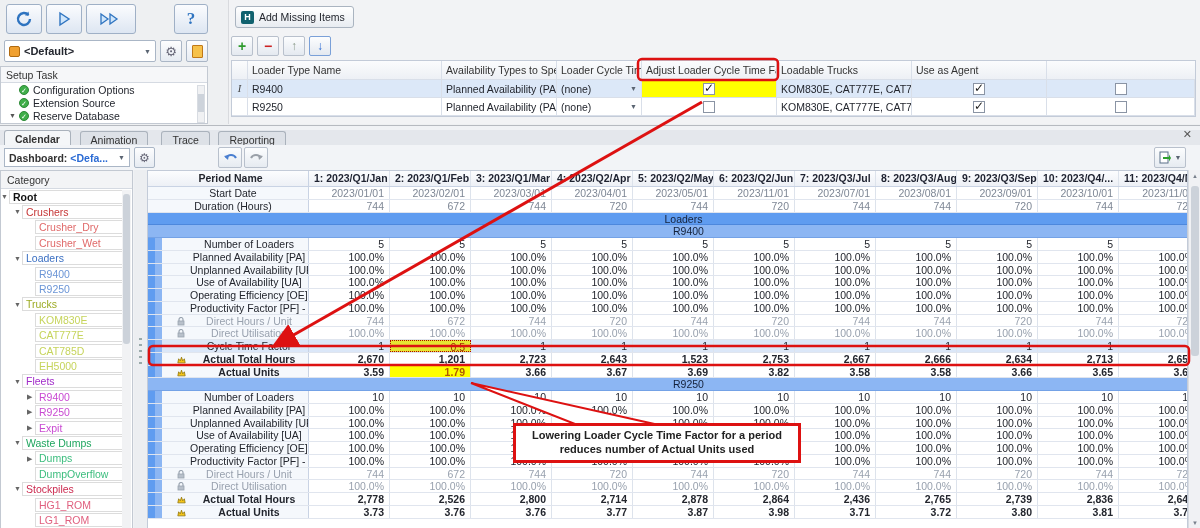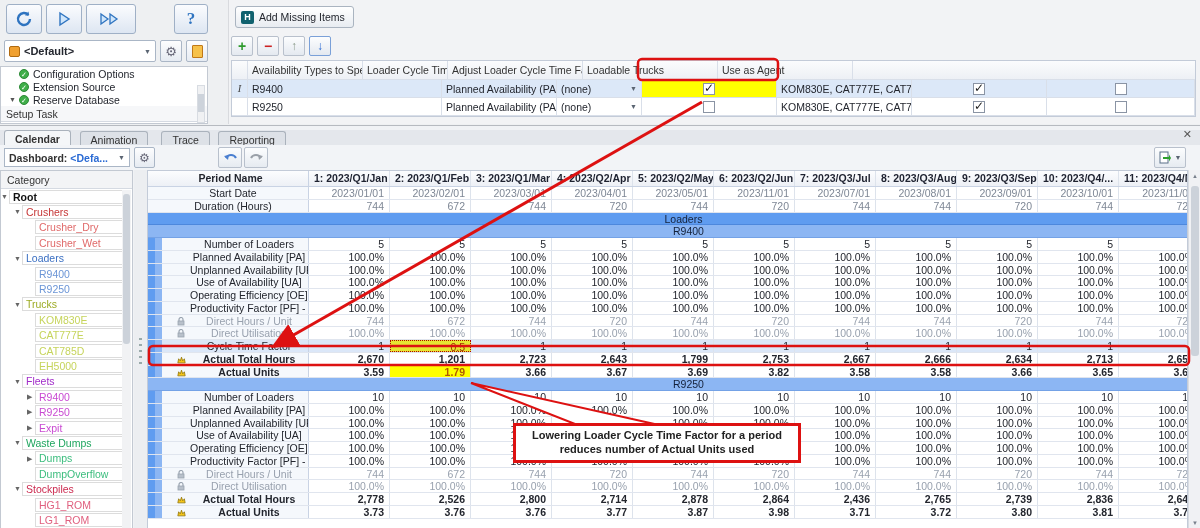--- a/index.html
+++ b/index.html
@@ -144,54 +144,55 @@
     <span class="caret">▼</span>
   </div>
   <div class="sq-btn" style="left:160px;">
     <span style="font-size:13px;color:#667;">⚙</span>
     </div>
   <div class="sq-btn" style="left:186px;">
     <span style="width:11px;height:13px;background:#f6c14a;border:1px solid #c07818;border-radius:1px;display:block;"></span>
     </div>
 
   <div id="setup-panel">
+    <div id="setup-title">Setup Task</div>
     <div id="setup-items">
         <div class="setup-item">
           <span class="chk-circle">✓</span>
           <span>Configuration Options</span>
         </div>
         <div class="setup-item">
           <span class="chk-circle">✓</span>
           <span>Extension Source</span>
         </div>
         <div class="setup-item">
           <span class="setup-exp" style="left: 8px;">▼</span>
           <span class="chk-circle">✓</span>
           <span>Reserve Database</span>
         </div>
       </div>
-    <div id="setup-title">Setup Task</div>
     <div class="mini-scroll">
         <div class="mini-thumb"></div>
       </div>
   </div>
 </div>
 
 <div id="top-right" class="abs">
   <div id="add-btn">
     <span class="h-ico">H</span>
     <span>Add Missing Items</span>
   </div>
   <div class="row-tool" style="left:2px;color:#2d9a2d;">+</div>
   <div class="row-tool" style="left:28px;color:#cc2222;">−</div>
   <div class="row-tool" style="left:54px;color:#8a9a8a;font-size:12px;">↑</div>
   <div class="row-tool" style="left:80px;color:#2b6bd4;font-size:12px;border-color:#7aa0d8;">↓</div>
   <div id="cfg-table">
       <div class="cfg-row hdr">
         <div class="cfg-cell" style="width: 16px;"></div>
+        <div class="cfg-cell" style="width: 194px;">Loader Type Name</div>
         <div class="cfg-cell" style="width: 115px;">Availability Types to Specify</div>
         <div class="cfg-cell" style="width: 85px;">Loader Cycle Time Factor Field</div>
         <div class="cfg-cell" style="width: 135px;">Adjust Loader Cycle Time Fact...</div>
         <div class="cfg-cell" style="width: 135px;">Loadable Trucks</div>
         <div class="cfg-cell" style="width: 135px;">Use as Agent</div>
       </div>
       <div class="cfg-row">
         <div class="cfg-cell cfg-sel" style="width: 16px; justify-content: center; color: rgb(68, 68, 68); font-family: &quot;Liberation Serif&quot;, serif; font-style: italic;">I</div>
         <div class="cfg-cell cfg-sel" style="width: 194px;">R9400</div>
         <div class="cfg-cell num cfg-sel" style="width: 115px;">
@@ -551,21 +552,21 @@
         <div class="g-cell" style="width: 81px;">1</div>
       </div>
       <div class="g-row g-actual">
         <div class="g-label strip" style="width: 161px; padding-left: 42px;"><span class="lab-ico"><svg width="9" height="8" viewBox="0 0 11 9">
               <path d="M1 8 L2 3 L4 5.5 L5.5 1 L7 5.5 L9 3 L10 8 Z" fill="#f5c518" stroke="#8a6d00" stroke-width="0.9"></path>
             </svg></span>Actual Total Hours</div>
         <div class="g-cell" style="width: 81px;">2,670</div>
         <div class="g-cell" style="width: 81px;">1,201</div>
         <div class="g-cell" style="width: 81px;">2,723</div>
         <div class="g-cell" style="width: 81px;">2,643</div>
-        <div class="g-cell" style="width: 81px;">1,799</div>
+        <div class="g-cell" style="width: 81px;">1,523</div>
         <div class="g-cell" style="width: 81px;">2,753</div>
         <div class="g-cell" style="width: 81px;">2,667</div>
         <div class="g-cell" style="width: 81px;">2,666</div>
         <div class="g-cell" style="width: 81px;">2,634</div>
         <div class="g-cell" style="width: 81px;">2,713</div>
         <div class="g-cell" style="width: 81px;">2,650</div>
       </div>
       <div class="g-row g-actual">
         <div class="g-label strip" style="width: 161px; padding-left: 42px;"><span class="lab-ico"><svg width="9" height="8" viewBox="0 0 11 9">
               <path d="M1 8 L2 3 L4 5.5 L5.5 1 L7 5.5 L9 3 L10 8 Z" fill="#f5c518" stroke="#8a6d00" stroke-width="0.9"></path>

